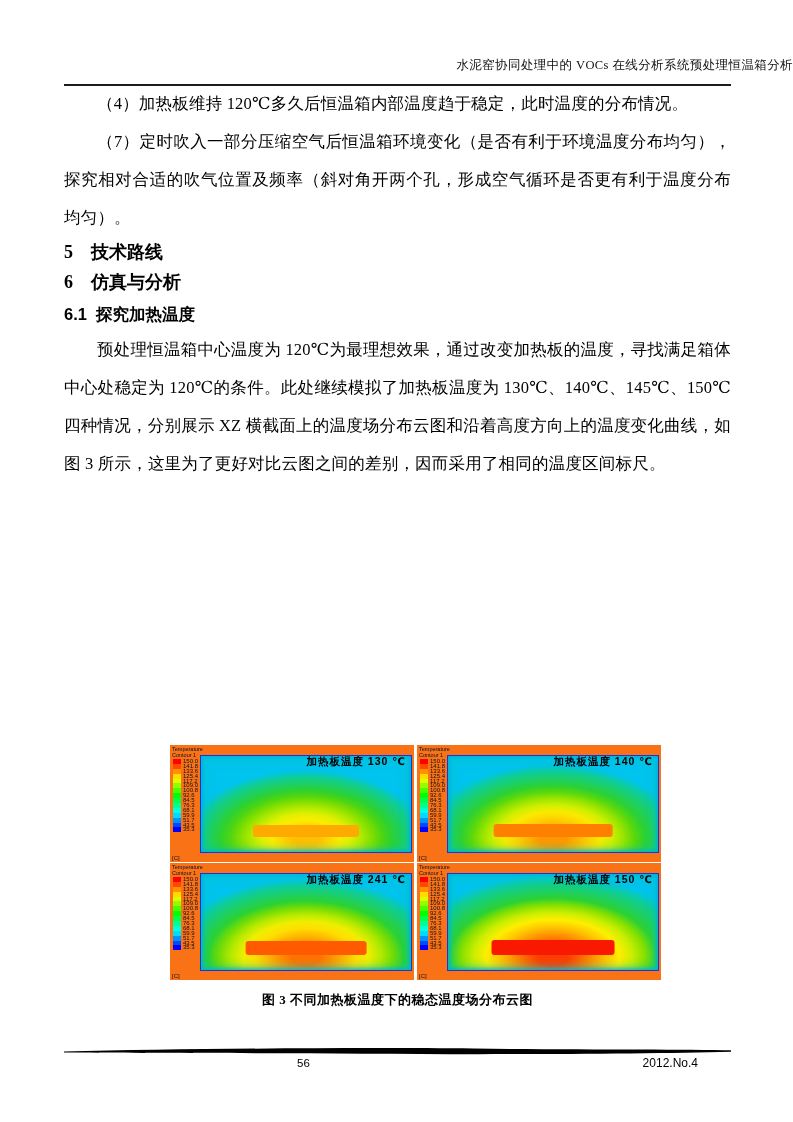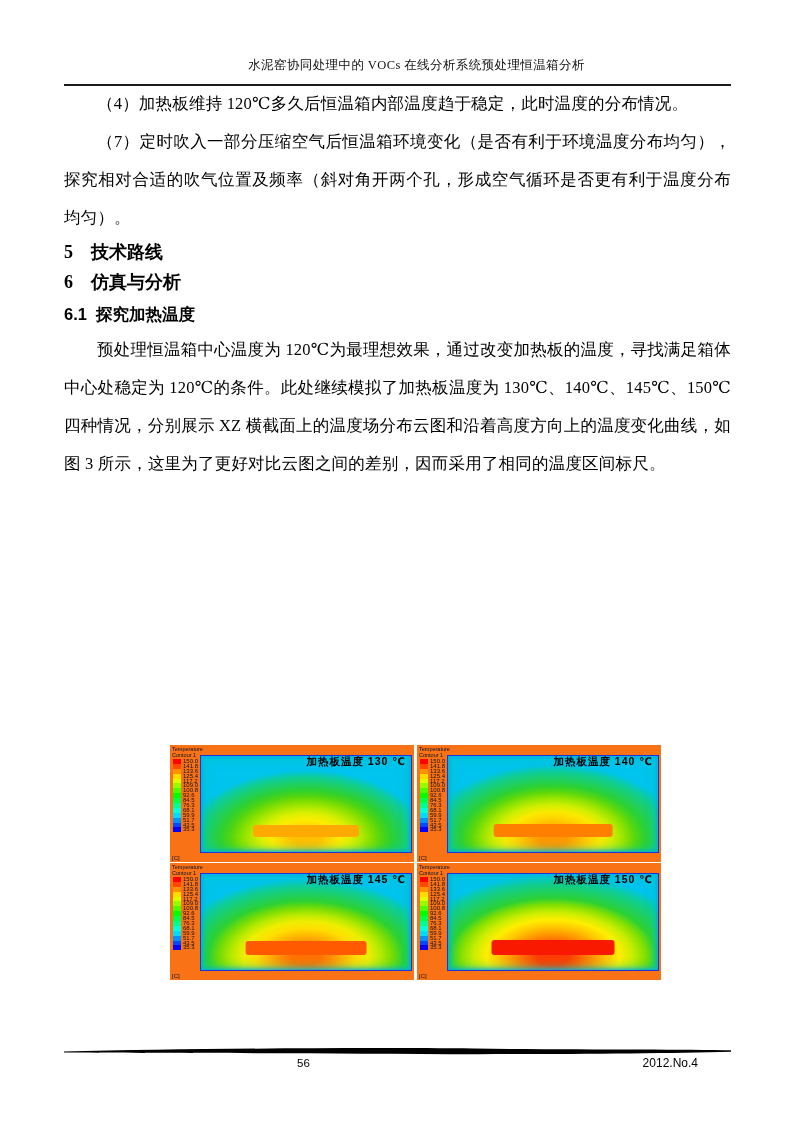--- a/index.html
+++ b/index.html
@@ -3,21 +3,21 @@
 <meta charset="utf-8">
 <style>
   html,body { margin:0; padding:0; background:#ffffff; }
   .page {
     position:relative; width:793px; height:1122px; background:#ffffff;
     font-family:"Liberation Serif","DejaVu Serif",serif; color:#000;
     overflow:hidden; margin:0 auto;
   }
   
   .header-title {
-    position:absolute; top:57px; left:0; right:0; text-align:center;
+    position:absolute; top:57px; left:0; right:0; text-align:right;
     font-size:12.5px; letter-spacing:0.4px; color:#111;padding-left:40px;
   }
   .header-rule { position:absolute; top:84px; left:64px; width:667px; height:2px; background:#1c1c1c; }
 
   
   .content { position:absolute; top:85px; left:64px; width:667px; }
   .body-para {
     font-size:16.5px; line-height:38px; text-align:justify; text-indent:2em;
     margin:0; letter-spacing:0.2px;
   }
@@ -325,21 +325,21 @@
               <span class="leg-label">43.5</span>
             </div>
             <div class="leg-row">
               <span class="leg-swatch" style="background: rgb(0, 0, 255);"></span>
               <span class="leg-label">35.3</span>
             </div>
           </div>
         <div class="leg-unit">[C]</div>
       </div>
       <div class="plot-field" style="background: radial-gradient(66% 82% at 50% 86%, rgb(255, 114, 0) 10%, rgb(255, 146, 0) 18.7%, rgb(255, 184, 0) 27.3%, rgb(255, 222, 0) 36%, rgb(238, 238, 0) 44.7%, rgb(182, 234, 0) 53.3%, rgb(114, 220, 6) 62%, rgb(44, 209, 51) 70%, rgb(14, 205, 150) 88%, rgb(0, 195, 238) 98%);">
-        <div class="plot-title">加热板温度 145 ℃</div>
+        <div class="plot-title">加热板温度 241 ℃</div>
         <div class="plot-plate" style="background: rgb(255, 90, 0); width: 57%; height: 14px;"></div>
       </div>
     </div>
       <div class="plot">
       <div class="plot-legend">
         <div class="leg-head">
           <div>Temperature</div>
           <div>Contour 1</div>
         </div>
         <div class="leg-rows">
@@ -406,20 +406,21 @@
           </div>
         <div class="leg-unit">[C]</div>
       </div>
       <div class="plot-field" style="background: radial-gradient(70% 86% at 50% 86%, rgb(255, 60, 0) 10%, rgb(255, 102, 0) 18.7%, rgb(255, 150, 0) 27.3%, rgb(255, 198, 0) 36%, rgb(255, 238, 0) 44.7%, rgb(202, 238, 0) 53.3%, rgb(132, 224, 0) 62%, rgb(44, 209, 51) 70%, rgb(14, 205, 150) 88%, rgb(0, 195, 238) 98%);">
         <div class="plot-title">加热板温度 150 ℃</div>
         <div class="plot-plate mottled" style="background: rgb(248, 25, 0); width: 58%; height: 15px;"></div>
       </div>
     </div>
     </div>
 
+  <div class="figure-caption">图 3 不同加热板温度下的稳态温度场分布云图</div>
 
   <svg class="footer-rule" width="667" height="9" viewBox="0 0 667 9">
     <path d="M0,4.6 C120,1.5 300,0.4 410,1.6 C520,2.8 620,2.0 667,3.3 L667,4.7 C580,6.9 430,7.7 300,6.7 C180,5.8 60,6.1 0,5.5 Z" fill="#000"></path>
   </svg>
   <div class="footer-page-num">56</div>
   <div class="footer-issue">2012.No.4</div>
 
 </div>
 
 </body></html>

